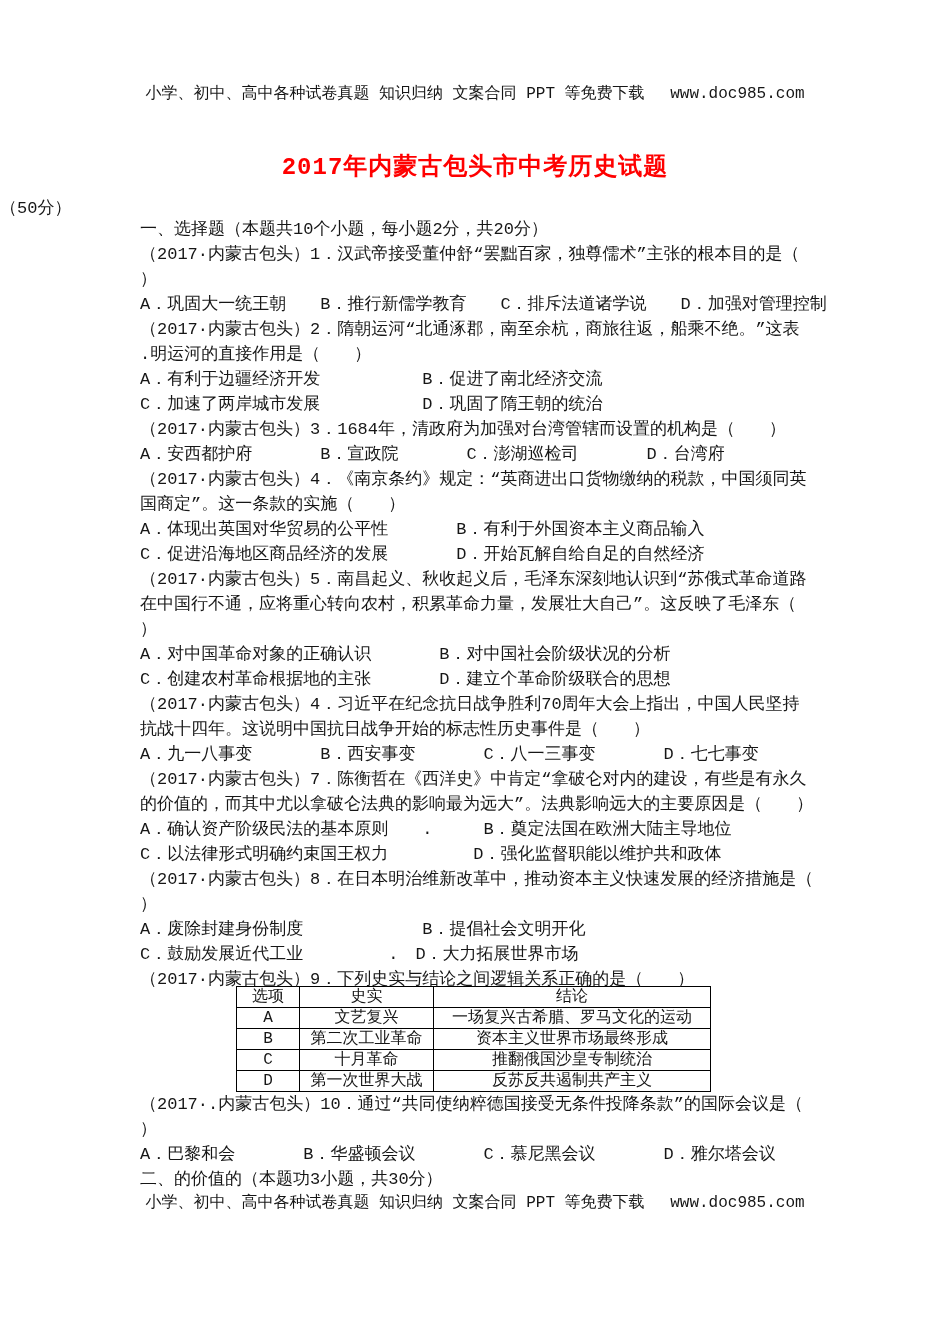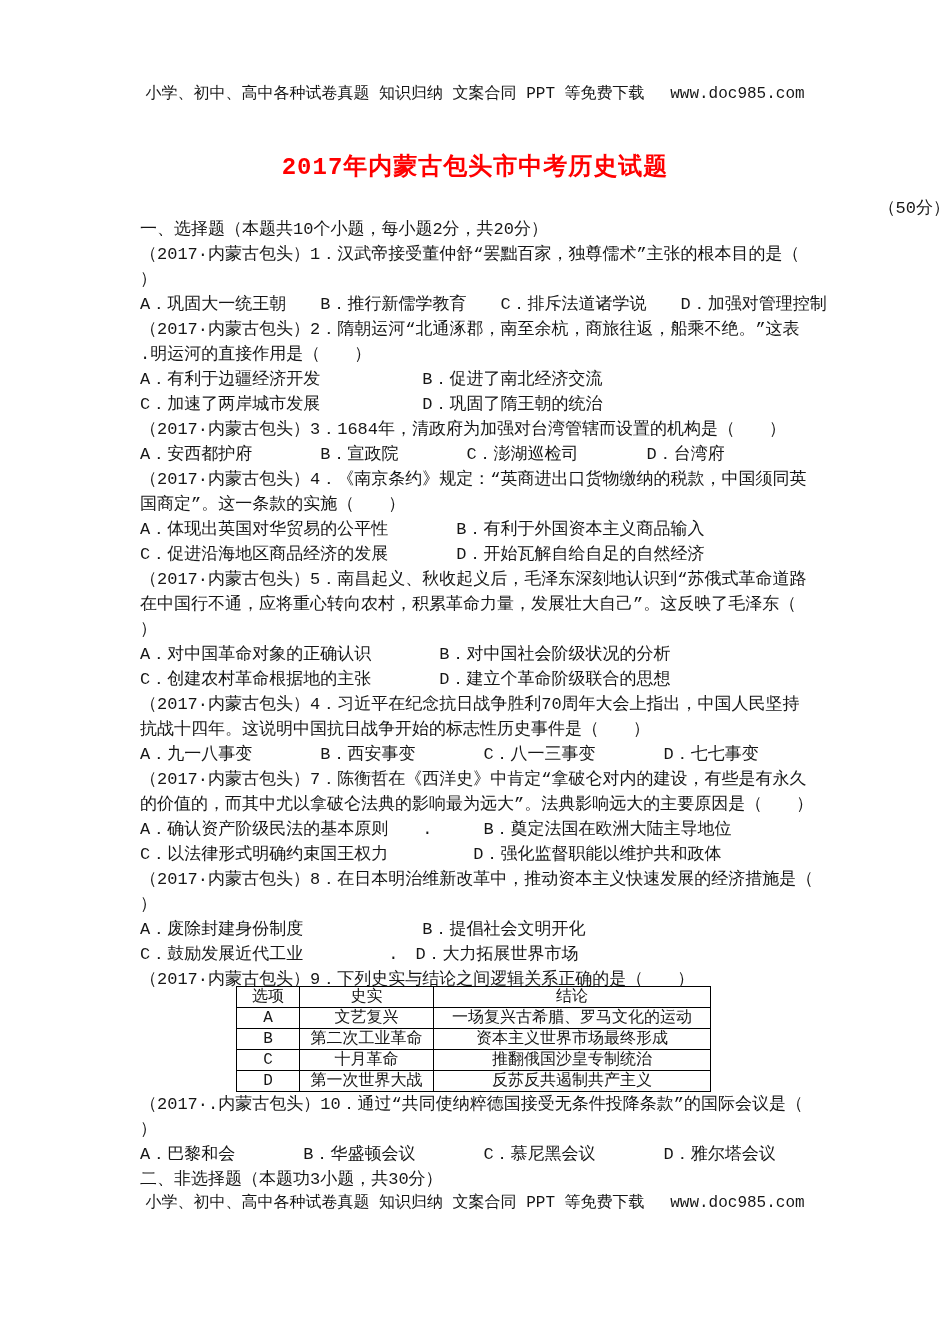--- a/index.html
+++ b/index.html
@@ -18,21 +18,21 @@
   .ftr{
     position:absolute;top:1194px;left:0;width:100%;
     text-align:center;font-size:16px;line-height:19px;white-space:pre;
   }
   .title{
     position:absolute;top:150px;left:0;width:100%;
     text-align:center;font-size:24px;font-weight:bold;letter-spacing:1px;
   }
   .subtitle{
     position:absolute;top:196px;left:0;width:100%;
-    text-align:right;font-size:17px;
+    text-align:left;font-size:17px;
   }
   .docbody{
     position:absolute;top:217px;left:140px;width:700px;
     font-size:17px;line-height:25px;
   }
   .ln{height:25px;white-space:pre;}
   table.qtable{
     border-collapse:collapse;table-layout:fixed;width:474px;
     margin:-6px 0 0 96px;
   }
@@ -117,18 +117,18 @@
           <td>D</td>
           <td>第一次世界大战</td>
           <td>反苏反共遏制共产主义</td>
         </tr>
       </tbody>
     </table>
 
     <div class="ln">（2017·.内蒙古包头）10．通过“共同使纳粹德国接受无条件投降条款”的国际会议是（</div>
     <div class="ln">）</div>
     <div class="ln">A．巴黎和会　　　　B．华盛顿会议　　　　C．慕尼黑会议　　　　D．雅尔塔会议</div>
-    <div class="ln">二、非选择题（本题功3小题，共30分）</div>
+    <div class="ln">二、的价值的（本题功3小题，共30分）</div>
   </div>
 
   <div class="ftr">小学、初中、高中各种试卷真题 知识归纳 文案合同 PPT 等免费下载　 www.doc985.com</div>
 
 </div>
 
 </body></html>

